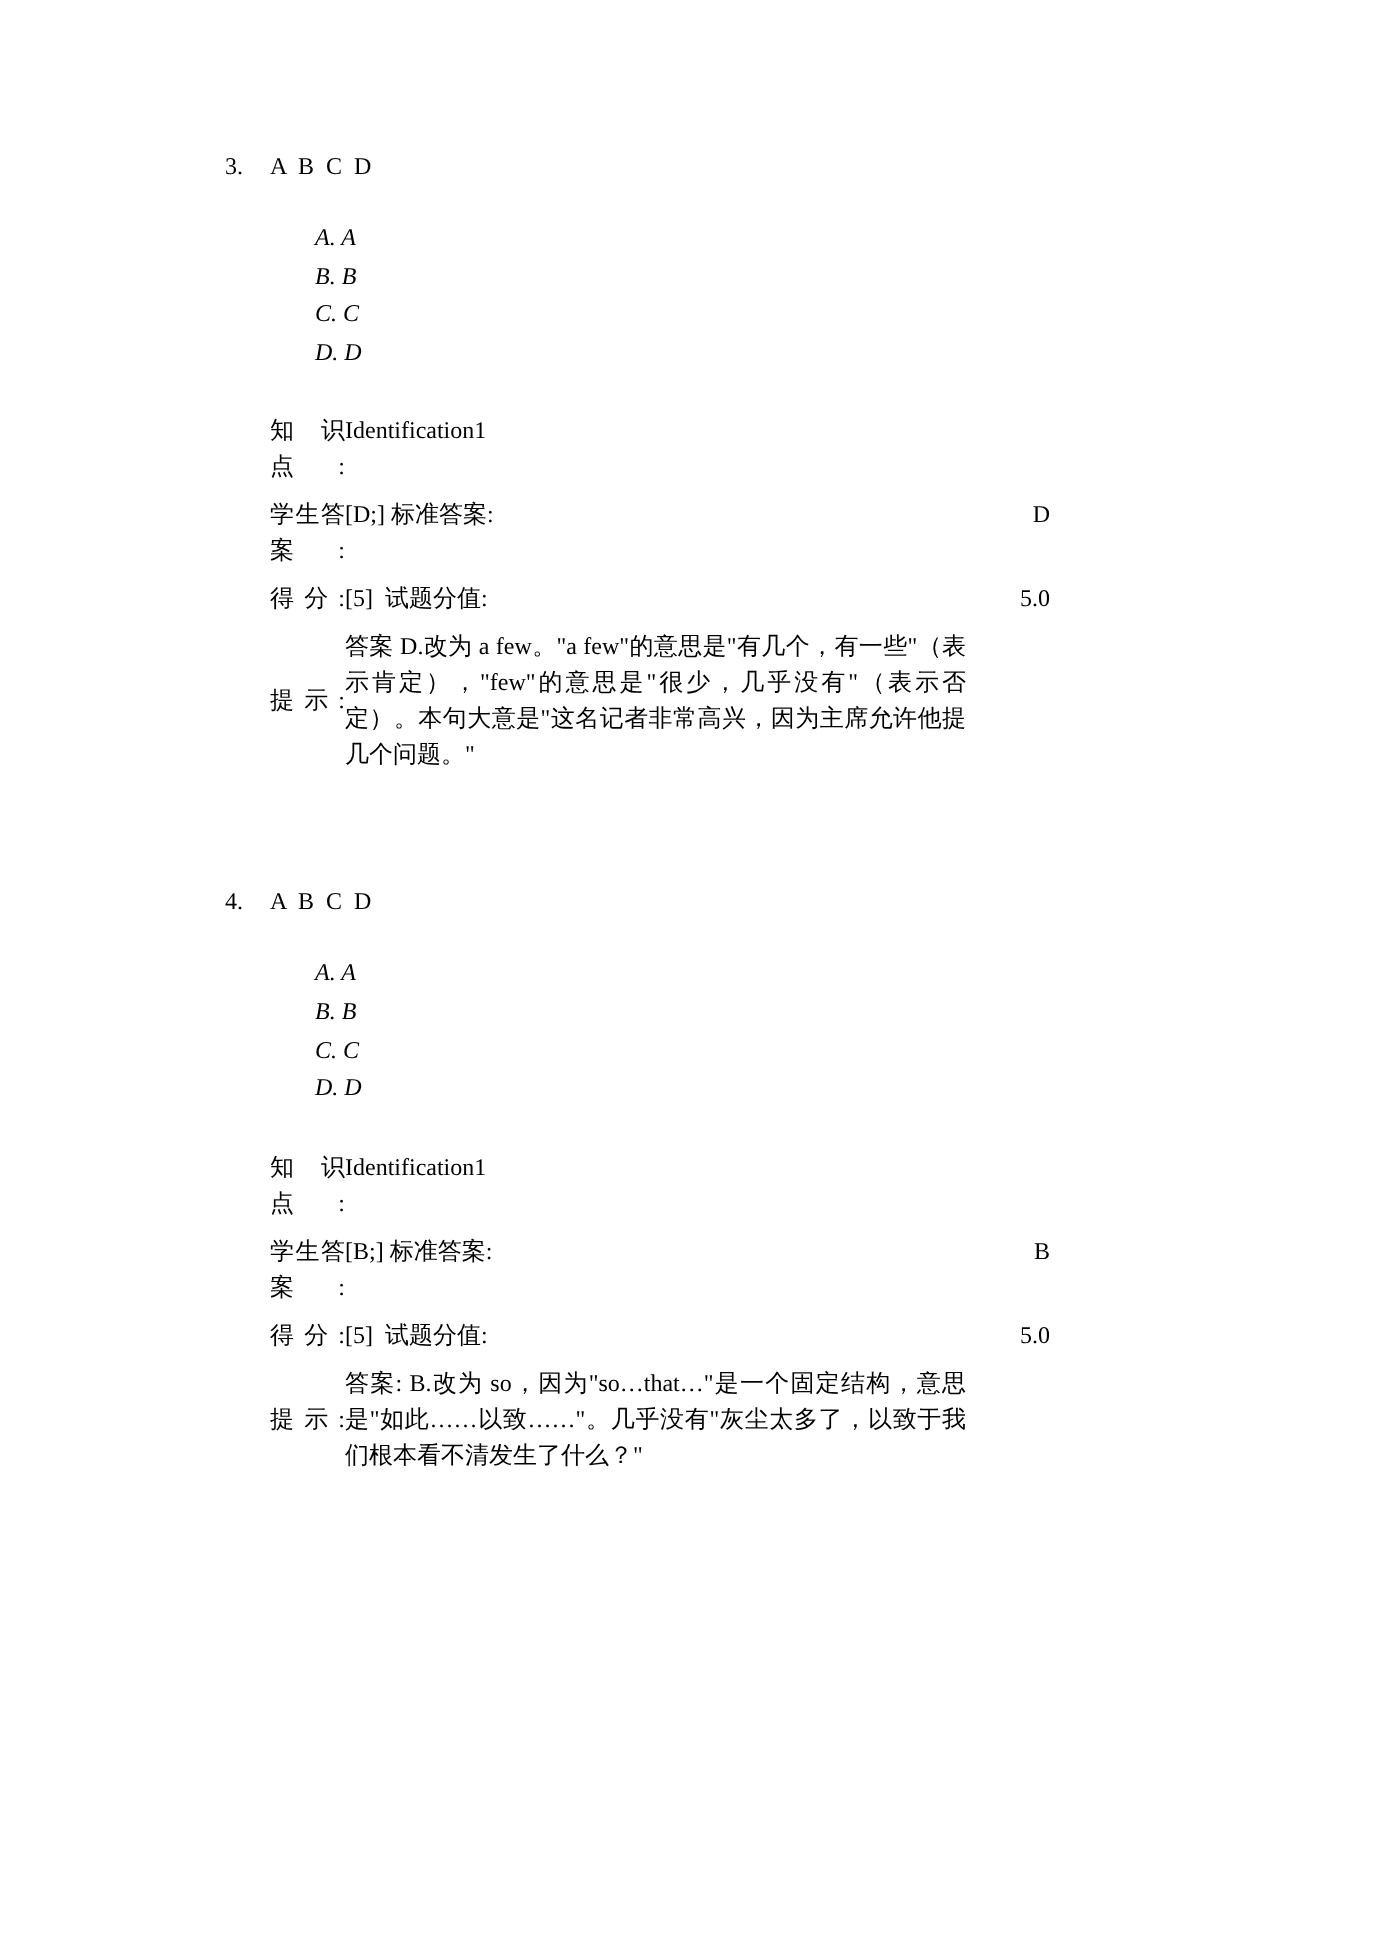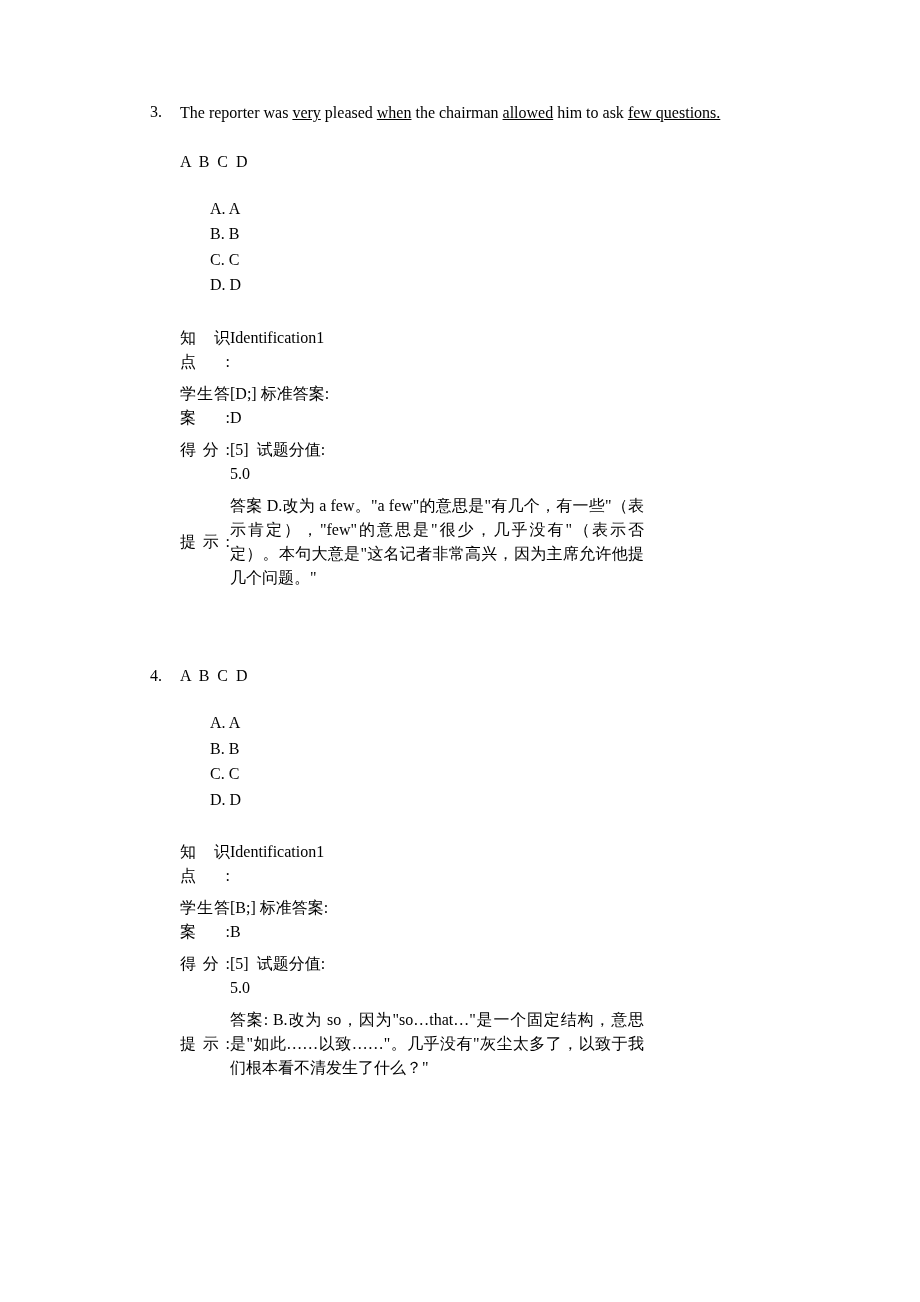--- a/index.html
+++ b/index.html
@@ -43,59 +43,56 @@
   .abcd-row {
     margin-bottom: 22px;
     letter-spacing: 2px;
   }
   .choices {
     margin-left: 30px;
     margin-bottom: 24px;
   }
   .choice-line {
     line-height: 1.6;
+    font-style: italic;
   }
   .info-table {
     border-collapse: collapse;
   }
   .info-table td {
     vertical-align: top;
     padding: 4px 0 4px 0;
   }
   .label-col {
     width: 50px;
     text-align: justify;
     text-align-last: justify;
   }
   .content-col {
     padding-left: 6px;
   }
   .row-flex {
     display: flex;
     width: 470px;
     justify-content: space-between;
-    flex-direction: column;
   }
   .hint-content {
     width: 414px;
     text-align: justify;
   }
 </style>
 </head>
 <body>
 
 <div class="page">
 
 
   <div class="question">
     <div class="q-num">3.</div>
     <div class="q-body">
-      <div class="q-text">
-        <span>The reporter was </span><span class="u">very</span><span> pleased </span><span class="u">when</span><span> the chairman </span><span class="u">allowed</span><span> him to ask </span><span class="u">few questions.</span>
-      </div>
 
       <div class="abcd-row">A B C D</div>
 
       <div class="choices">
         <div class="choice-line">A. A</div>
         <div class="choice-line">B. B</div>
         <div class="choice-line">C. C</div>
         <div class="choice-line">D. D</div>
       </div>
 

